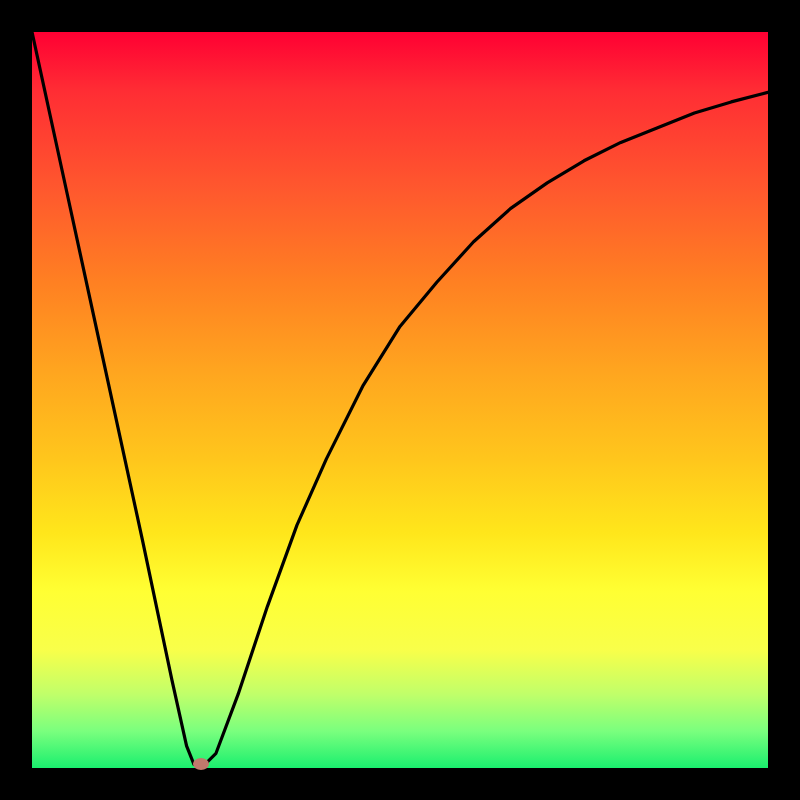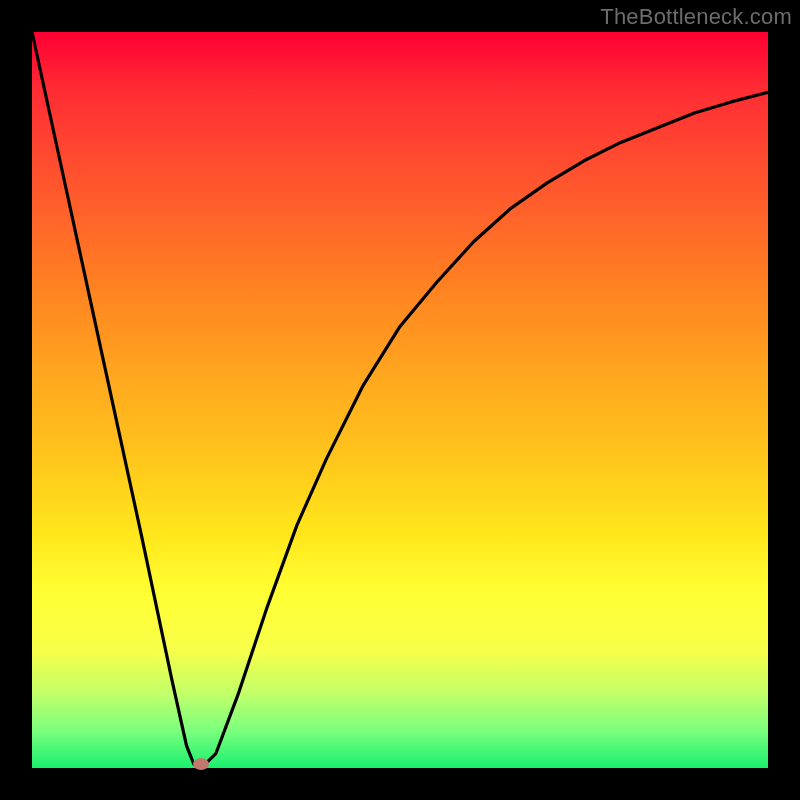--- a/index.html
+++ b/index.html
@@ -60,20 +60,19 @@
     height: 12px;
     border-radius: 50%;
     background: #c0796c;
     transform: translate(-50%, -50%);
   }
 </style>
 </head>
 <body>
 
 <div class="chart-container">
-  <div class="watermark">TheBottleneck.com</div>
   <div class="plot-area">
     <svg class="curve-svg" viewBox="0 0 736 736" preserveAspectRatio="none">
       <path fill="none" stroke="#000" stroke-width="3.2" stroke-linejoin="round" stroke-linecap="round" d="M0.00 0.00 L36.80 169.28 L73.60 338.56 L110.40 507.84 L139.84 647.68 L154.56 713.92 L161.92 732.32 L169.28 736.00 L184.00 721.28 L206.08 662.40 L235.52 574.08 L264.96 493.12 L294.40 426.88 L331.20 353.28 L368.00 294.40 L404.80 250.24 L441.60 209.76 L478.40 176.64 L515.20 150.88 L552.00 128.80 L588.80 110.40 L625.60 95.68 L662.40 80.96 L699.20 69.92 L736.00 60.35"></path>
     </svg>
     <div class="marker-dot" style="left: 169.28px; top: 732px;"></div>
   </div>
 </div>
 
 </body></html>

